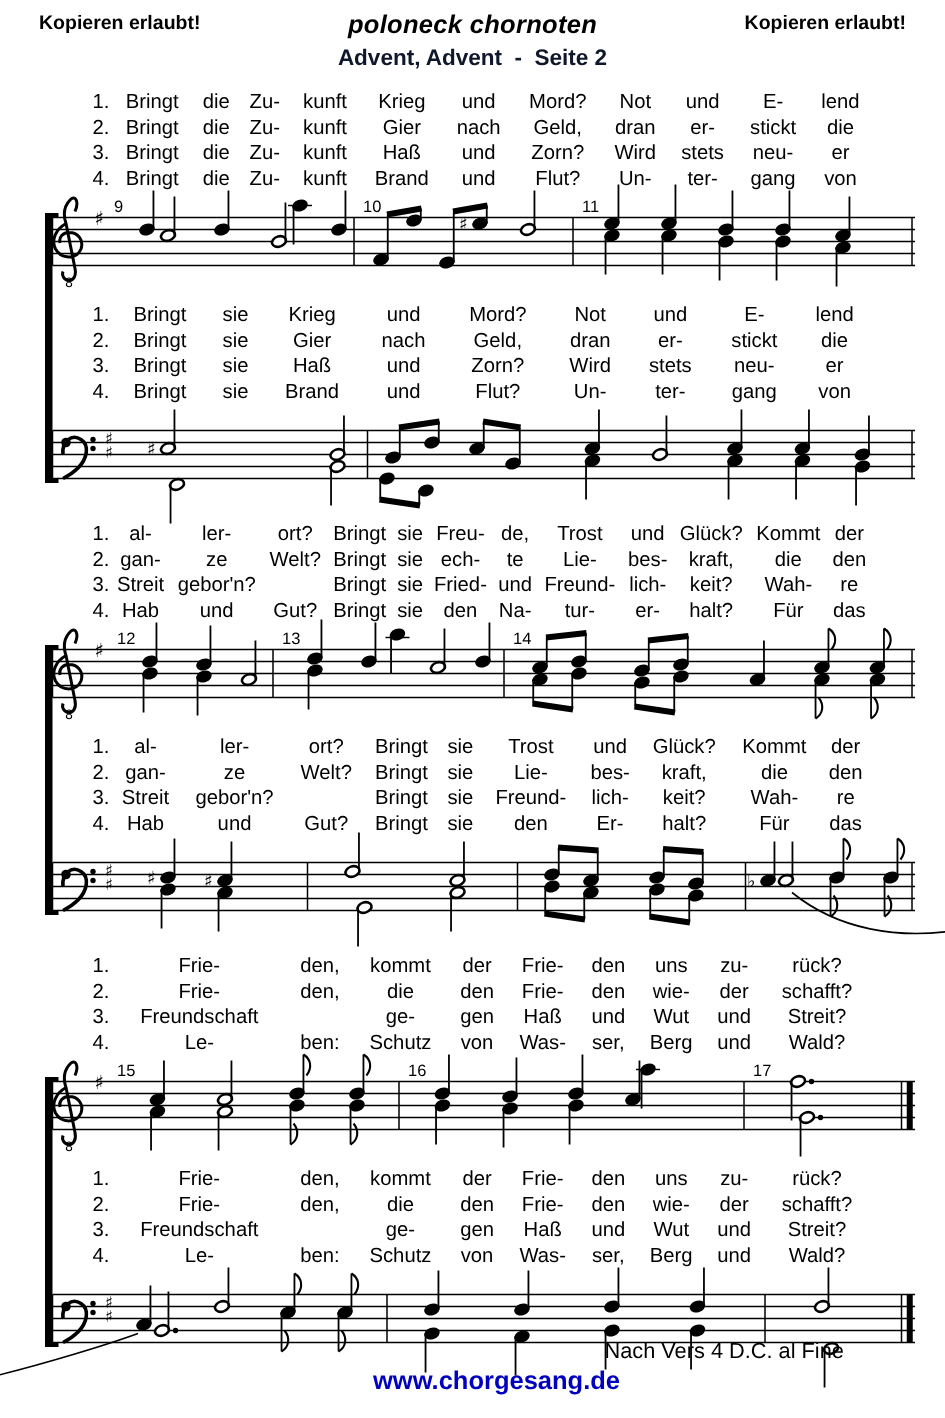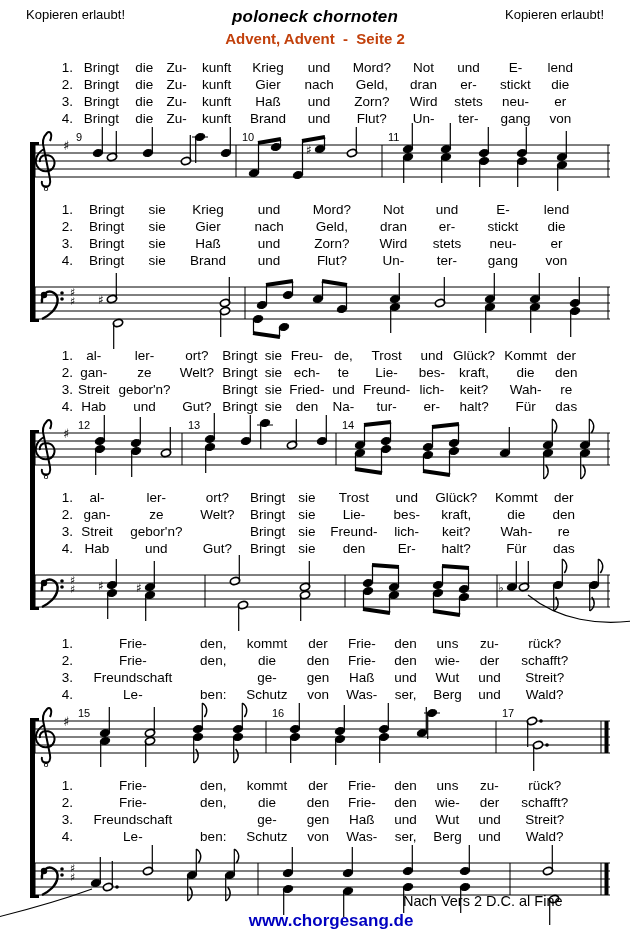--- a/index.html
+++ b/index.html
@@ -1,24 +1,24 @@
 <!DOCTYPE html>
 <html><head>
 <meta charset="utf-8">
 <style>
   html,body{margin:0;padding:0;}
   body{
     width:630px;height:945px;background:#ffffff;position:relative;overflow:hidden;
     font-family:"Liberation Sans",sans-serif;color:#000;
   }
   .header{display:flex;justify-content:space-between;align-items:flex-start;padding:7px 26px 0 26px;}
-  .copy{font-size:13px;font-weight:normal;white-space:nowrap;}
+  .copy{font-size:13px;font-weight:bold;white-space:nowrap;}
   .titleblock{text-align:center;flex:1;}
   .title{font-size:17px;font-weight:bold;letter-spacing:.2px;font-style:italic;}
-  .subtitle{font-size:15px;font-weight:bold;color:#c2410c;margin-top:3px;white-space:pre;}
+  .subtitle{font-size:15px;font-weight:bold;color:#0f172a;margin-top:3px;white-space:pre;}
   .lyrics{width:532px;margin:8px auto 2px auto;}
   .lyrics table{width:100%;border-collapse:collapse;table-layout:auto;}
   .lyrics td{font-size:13.5px;text-align:center;white-space:nowrap;padding:0 2px;height:17px;line-height:17px;}
   .lyrics td:first-child{text-align:right;width:22px;padding-right:1px;}
   .lyrics.pre-system{margin-top:12px;}
   .system{position:relative;margin-top:2px;}
   .bracket{position:absolute;left:30px;top:15px;bottom:15px;width:5px;background:#000;}
   .bracket:before,.bracket:after{content:"";position:absolute;left:0;width:9px;height:3px;background:#000;}
   .bracket:before{top:-2px;} .bracket:after{bottom:-2px;}
   .staff-box svg{display:block;overflow:visible;}
@@ -787,14 +787,14 @@
         <line x1="469.3" y1="24" x2="469.3" y2="-2" stroke="#000" stroke-width="1.2"></line>
         <line x1="460.7" y1="40" x2="460.7" y2="66" stroke="#000" stroke-width="1.2"></line>
         <ellipse cx="548" cy="24" rx="4.8" ry="3.4" transform="rotate(-18 548 24)" fill="#fff" stroke="#000" stroke-width="1.7"></ellipse>
         <line x1="552.3" y1="24" x2="552.3" y2="-2" stroke="#000" stroke-width="1.2"></line>
         <ellipse cx="554" cy="52" rx="4.8" ry="3.4" transform="rotate(-18 554 52)" fill="#fff" stroke="#000" stroke-width="1.7"></ellipse>
         <line x1="549.7" y1="52" x2="549.7" y2="78" stroke="#000" stroke-width="1.2"></line>
       </svg>
     </div>
 </div>
 
-<div class="footer-direction">Nach Vers 2 D.C. al Fine</div>
+<div class="footer-direction">Nach Vers 4 D.C. al Fine</div>
 <a class="footer-site" href="#">www.chorgesang.de</a>
 
 </body></html>

